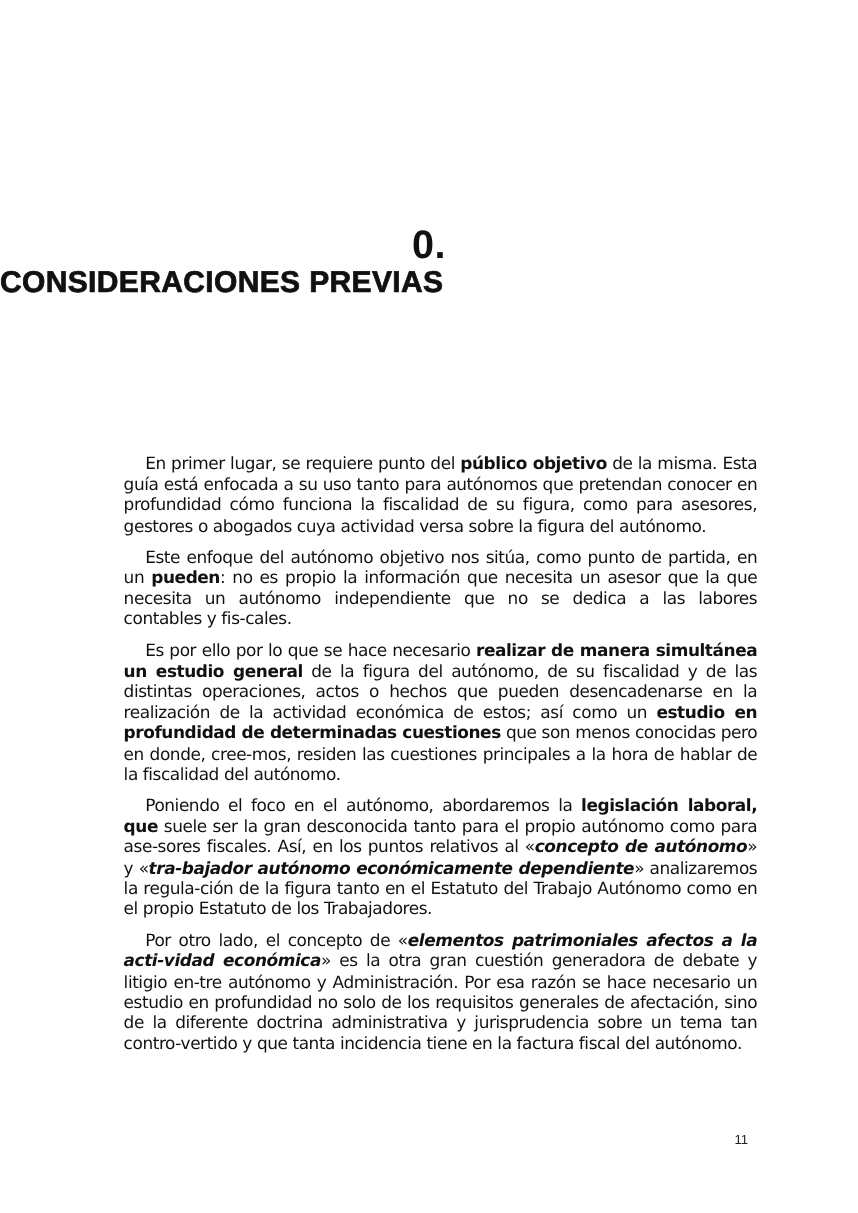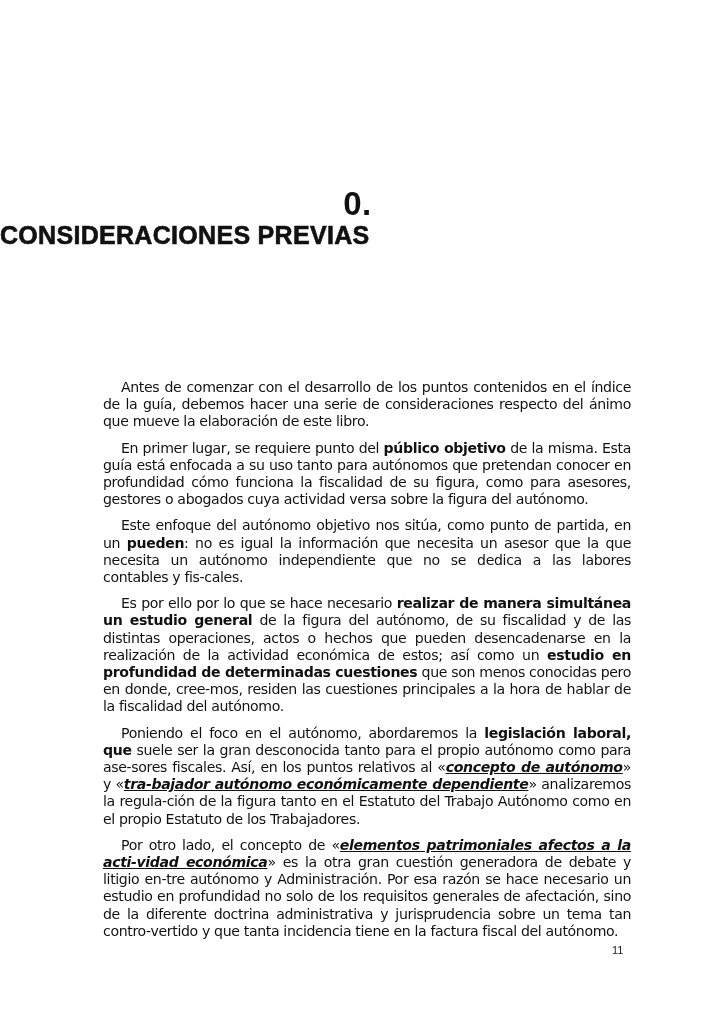--- a/index.html
+++ b/index.html
@@ -24,35 +24,34 @@
     }
     .body-text {
       position: absolute; left: 103px; width: 528px; top: 379px;
       font-family: "DejaVu Sans", sans-serif;
       font-size: 14.1px; line-height: 17.2px;
       text-align: justify;
       letter-spacing: -0.35px;
     }
     .body-text p { margin: 0 0 9px 0; text-indent: 18px; }
     .body-text b { font-weight: bold; }
-    .body-text .bi { font-weight: bold; font-style: italic; text-decoration: underline; }
+    .body-text .bi { font-weight: bold; font-style: italic; }
     .page-number {
       position: absolute; left: 612px; top: 944px;
       font-family: Liberation Sans, sans-serif;
       font-size: 11px; color: #222;
     }
   </style>
 </head>
 <body>
 
 <div class="chapter-number">0.</div>
 <div class="chapter-title">CONSIDERACIONES PREVIAS</div>
 
 <div class="body-text" id="body-text">
-  <p><span>Antes de comenzar con el desarrollo de los puntos contenidos en el índice de la guía, debemos hacer una serie de consideraciones respecto del ánimo que mueve la elaboración de este libro.</span></p>
   <p><span>En primer lugar, se requiere punto del </span><b>público objetivo</b><span> de la misma. Esta guía está enfocada a su uso tanto para autónomos que pretendan conocer en profundidad cómo funciona la fiscalidad de su figura, como para asesores, gestores o abogados cuya actividad versa sobre la figura del autónomo.</span></p>
-  <p><span>Este enfoque del autónomo objetivo nos sitúa, como punto de partida, en un </span><b>pueden</b><span>: no es igual la información que necesita un asesor que la que necesita un autónomo independiente que no se dedica a las labores contables y fis-cales.</span></p>
+  <p><span>Este enfoque del autónomo objetivo nos sitúa, como punto de partida, en un </span><b>pueden</b><span>: no es propio la información que necesita un asesor que la que necesita un autónomo independiente que no se dedica a las labores contables y fis-cales.</span></p>
   <p><span>Es por ello por lo que se hace necesario </span><b>realizar de manera simultánea un estudio general</b><span> de la figura del autónomo, de su fiscalidad y de las distintas operaciones, actos o hechos que pueden desencadenarse en la realización de la actividad económica de estos; así como un </span><b>estudio en profundidad de determinadas cuestiones</b><span> que son menos conocidas pero en donde, cree-mos, residen las cuestiones principales a la hora de hablar de la fiscalidad del autónomo.</span></p>
   <p><span>Poniendo el foco en el autónomo, abordaremos la </span><b>legislación laboral, que</b><span> suele ser la gran desconocida tanto para el propio autónomo como para ase-sores fiscales. Así, en los puntos relativos al «</span><span class="bi">concepto de autónomo</span><span>» y «</span><span class="bi">tra-bajador autónomo económicamente dependiente</span><span>» analizaremos la regula-ción de la figura tanto en el Estatuto del Trabajo Autónomo como en el propio Estatuto de los Trabajadores.</span></p>
   <p><span>Por otro lado, el concepto de «</span><span class="bi">elementos patrimoniales afectos a la acti-vidad económica</span><span>» es la otra gran cuestión generadora de debate y litigio en-tre autónomo y Administración. Por esa razón se hace necesario un estudio en profundidad no solo de los requisitos generales de afectación, sino de la diferente doctrina administrativa y jurisprudencia sobre un tema tan contro-vertido y que tanta incidencia tiene en la factura fiscal del autónomo.</span></p>
 </div>
 
 <div class="page-number">11</div>
 
 </body></html>

